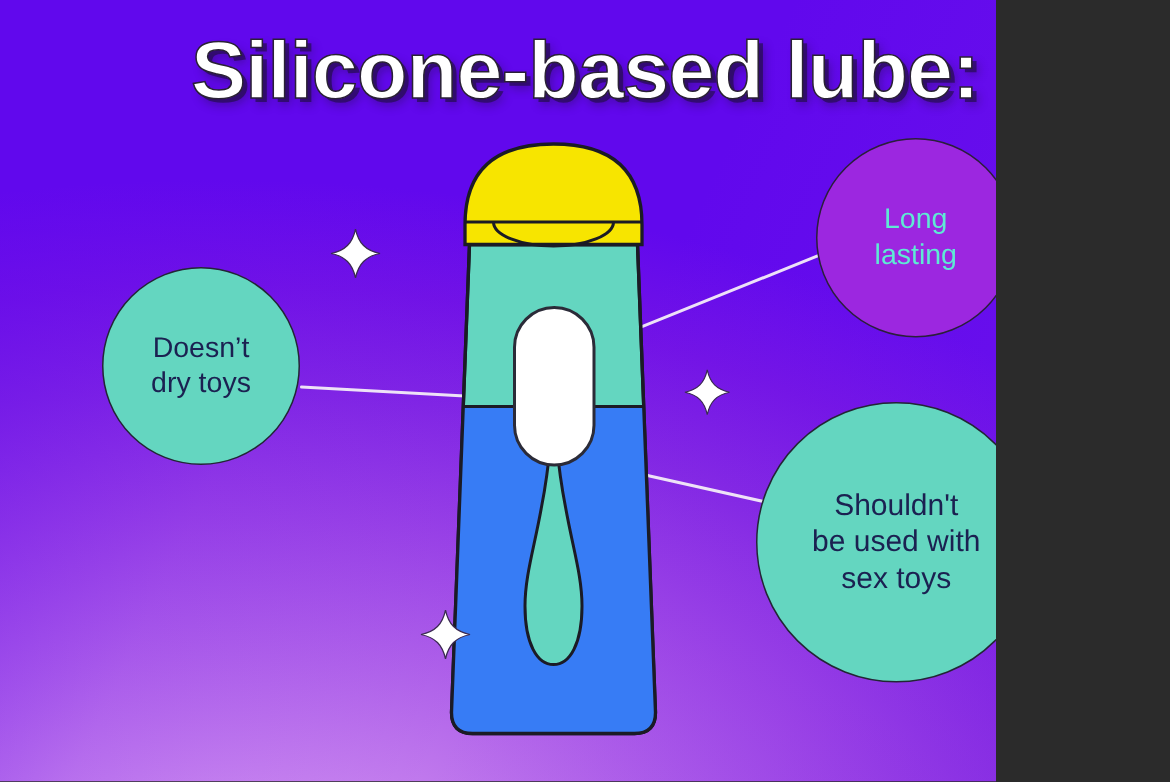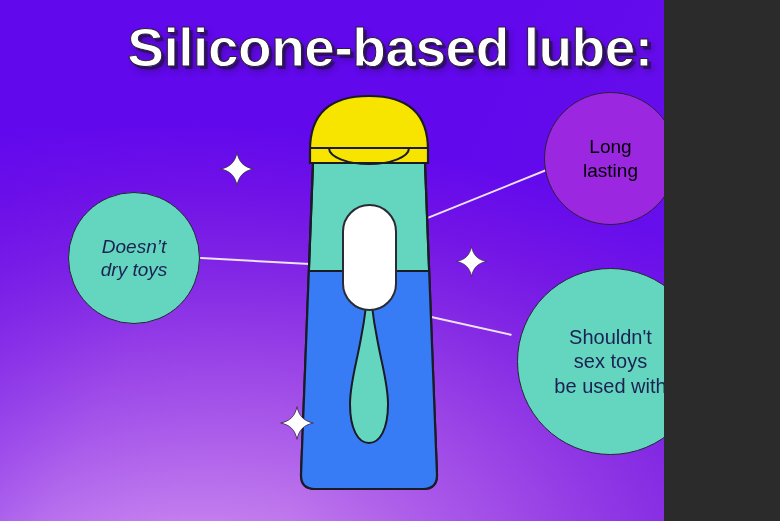--- a/index.html
+++ b/index.html
@@ -69,25 +69,25 @@
     box-sizing: border-box;
   }
   .bubble-mint {
     background: #64d6c0;
     border: 1.5px solid #232635;
     color: #1b2151;
   }
   .bubble-purple {
     background: #9c27e0;
     border: 1.5px solid #2b1f3a;
-    color: #000000;
-  }
-  #bubble-left  { left: 68px;  top: 192px; width: 132px; height: 132px; font-size: 19px; font-style: italic; }
+    color: #5eead4;
+  }
+  #bubble-left  { left: 68px;  top: 178px; width: 132px; height: 132px; font-size: 19px; }
   #bubble-top-right { left: 544px; top: 92px; width: 133px; height: 133px; font-size: 19px; }
-  #bubble-bottom-right { left: 517px; top: 268px; width: 187px; height: 187px; font-size: 20px; }
+  #bubble-bottom-right { left: 504px; top: 268px; width: 187px; height: 187px; font-size: 20px; }
 
   .bubble span { display: block; }
 
   
   #bottle {
     position: absolute;
     left: 296px;
     top: 88px;
     width: 146px;
     height: 406px;
@@ -167,22 +167,22 @@
   <div class="bubble bubble-purple" id="bubble-top-right">
     <div>
       <span>Long</span>
       <span>lasting</span>
     </div>
   </div>
 
   <div class="bubble bubble-mint" id="bubble-bottom-right">
     <div>
       <span>Shouldn't</span>
+      <span>be used with</span>
       <span>sex toys</span>
-      <span>be used with</span>
     </div>
   </div>
 
   <div class="sparkle" id="sparkle-1">
     <svg viewBox="0 0 100 100" width="100%" height="100%">
       <path d="M50 2 C56 30 70 44 98 50 C70 56 56 70 50 98 C44 70 30 56 2 50 C30 44 44 30 50 2 Z" fill="#ffffff" stroke="#3b2a52" stroke-width="2.5"></path>
     </svg>
   </div>
   <div class="sparkle" id="sparkle-2">
     <svg viewBox="0 0 100 100" width="100%" height="100%">

